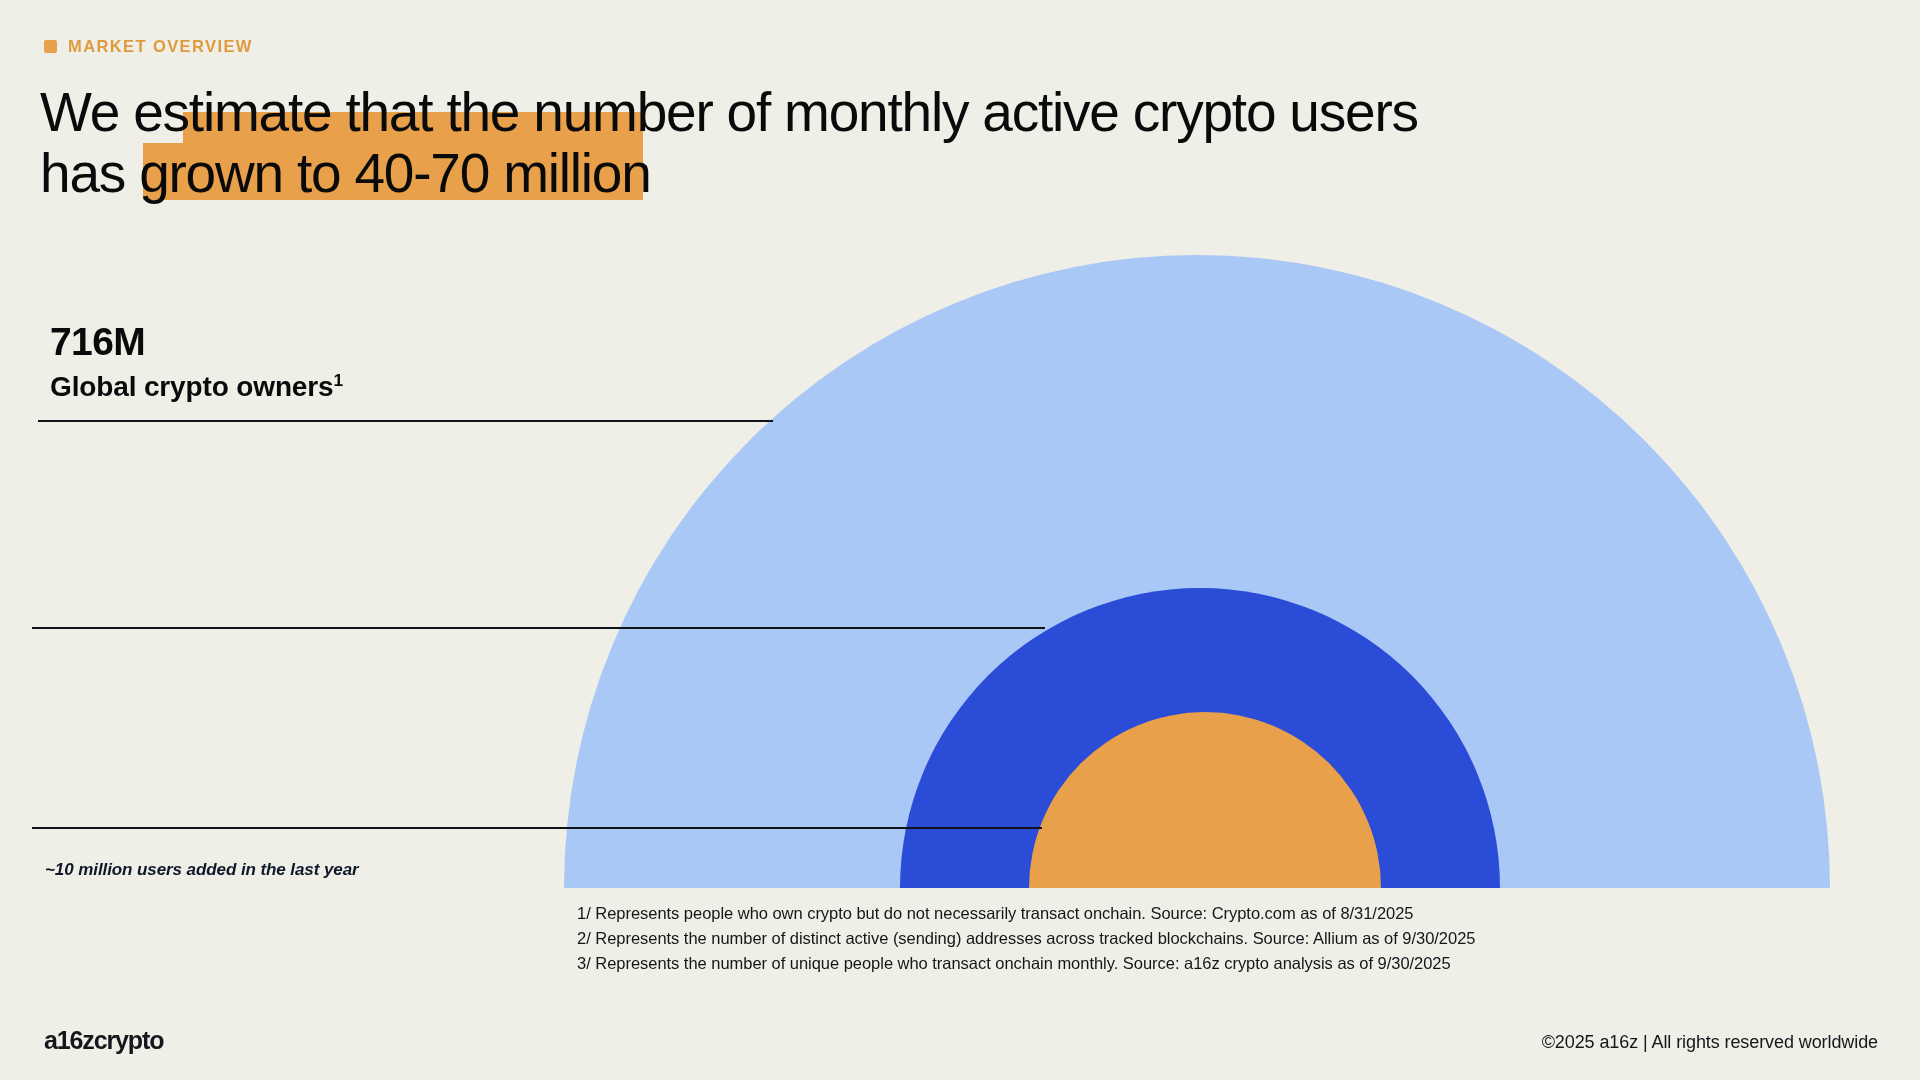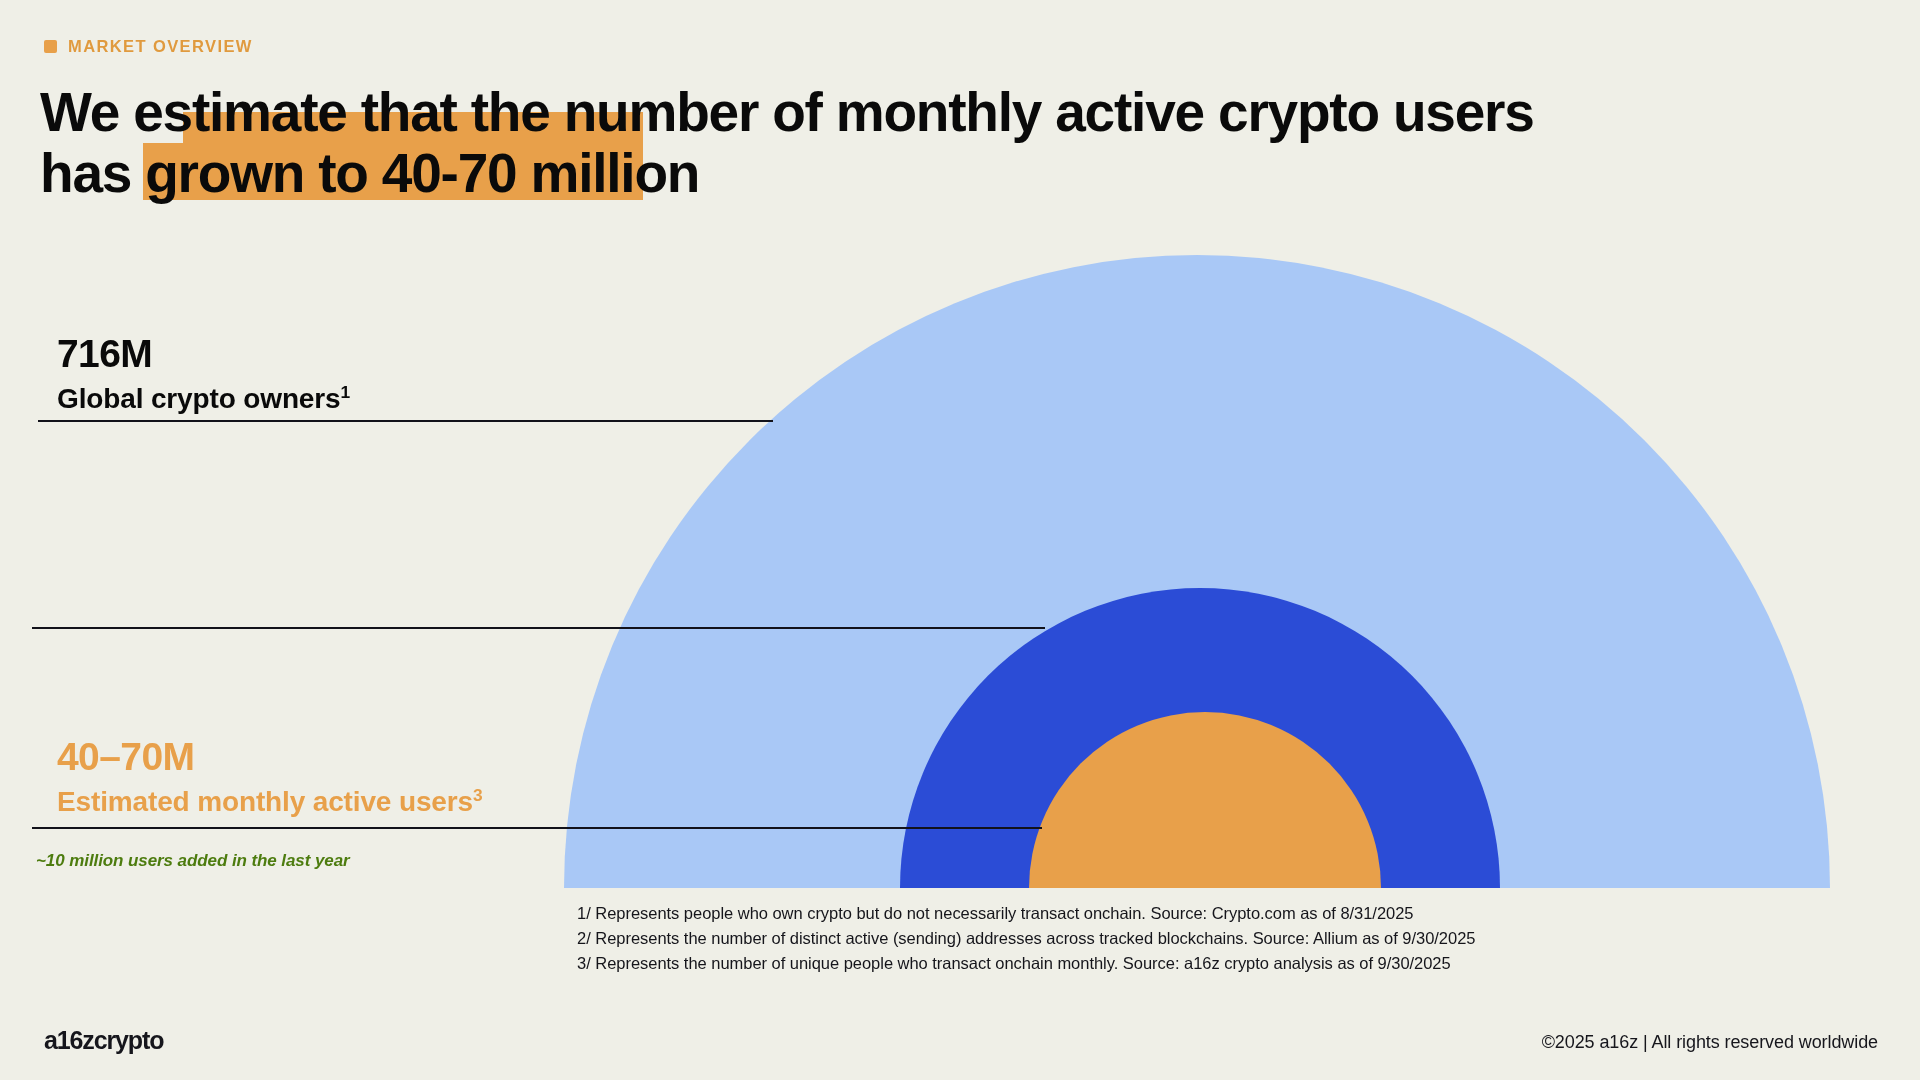--- a/index.html
+++ b/index.html
@@ -48,21 +48,21 @@
     white-space: nowrap;
   }
 
   
   .headline {
     position: absolute;
     left: 40px;
     top: 82px;
     width: 1640px;
     font-size: 55px;
-    font-weight: bold;
+    font-weight: normal;
     letter-spacing: -0.022em;
     line-height: 1.11;
     color: #0A0A0A;
   }
   .headline-line {
     position: relative;
     white-space: nowrap;
     height: 61px;
   }
   .headline-line span.txt { position: relative; z-index: 2; }
@@ -91,22 +91,21 @@
     position: absolute;
     left: 0;
     top: 0;
     width: 1920px;
     height: 1080px;
   }
 
   
   .label-block {
     position: absolute;
-    left: 57px;
-    margin-top: 12px;
+    left: 50px;
   }
   .label-value {
     font-size: 39px;
     font-weight: bold;
     letter-spacing: -0.015em;
     color: #0A0A0A;
     line-height: 1.05;
     margin: 0;
   }
   .label-desc {
@@ -123,23 +122,23 @@
     line-height: 0;
   }
   .block-accent .label-value,
   .block-accent .label-desc {
     color: #E8A04A;
   }
   .label-note {
     font-size: 17px;
     font-weight: bold;
     font-style: italic;
-    color: #4d7c0f;
+    color: #0f172a;
     letter-spacing: -0.005em;
-    margin: 0;
+    margin: 9px;
     line-height: 1.2;
   }
 
   .leader {
     position: absolute;
     height: 0;
     border-top: 2px solid #12121A;
   }
 
   
@@ -212,24 +211,20 @@
   </svg>
 
   <div class="label-block" style="top:322px;">
     <p class="label-value">716M</p>
     <p class="label-desc"><span>Global crypto owners</span><sup>1</sup></p>
   </div>
   <div class="leader" style="left:38px; top:420px; width:735px;"></div>
 
   <div class="leader" style="left:32px; top:627px; width:1013px;"></div>
 
-  <div class="label-block block-accent" style="top:725px;">
-    <p class="label-value">40–70M</p>
-    <p class="label-desc"><span>Estimated monthly active users</span><sup>3</sup></p>
-  </div>
   <div class="leader" style="left:32px; top:827px; width:1010px;"></div>
   <p class="label-note" style="position:absolute; left:36px; top:851px;">~10 million users added in the last year</p>
 
   <div class="footnotes">
     <div class="footnote">1/ Represents people who own crypto but do not necessarily transact onchain. Source: Crypto.com as of 8/31/2025</div>
     <div class="footnote">2/ Represents the number of distinct active (sending) addresses across tracked blockchains. Source: Allium as of 9/30/2025</div>
     <div class="footnote">3/ Represents the number of unique people who transact onchain monthly. Source: a16z crypto analysis as of 9/30/2025</div>
   </div>
 
   <div class="logo">a16zcrypto</div>

